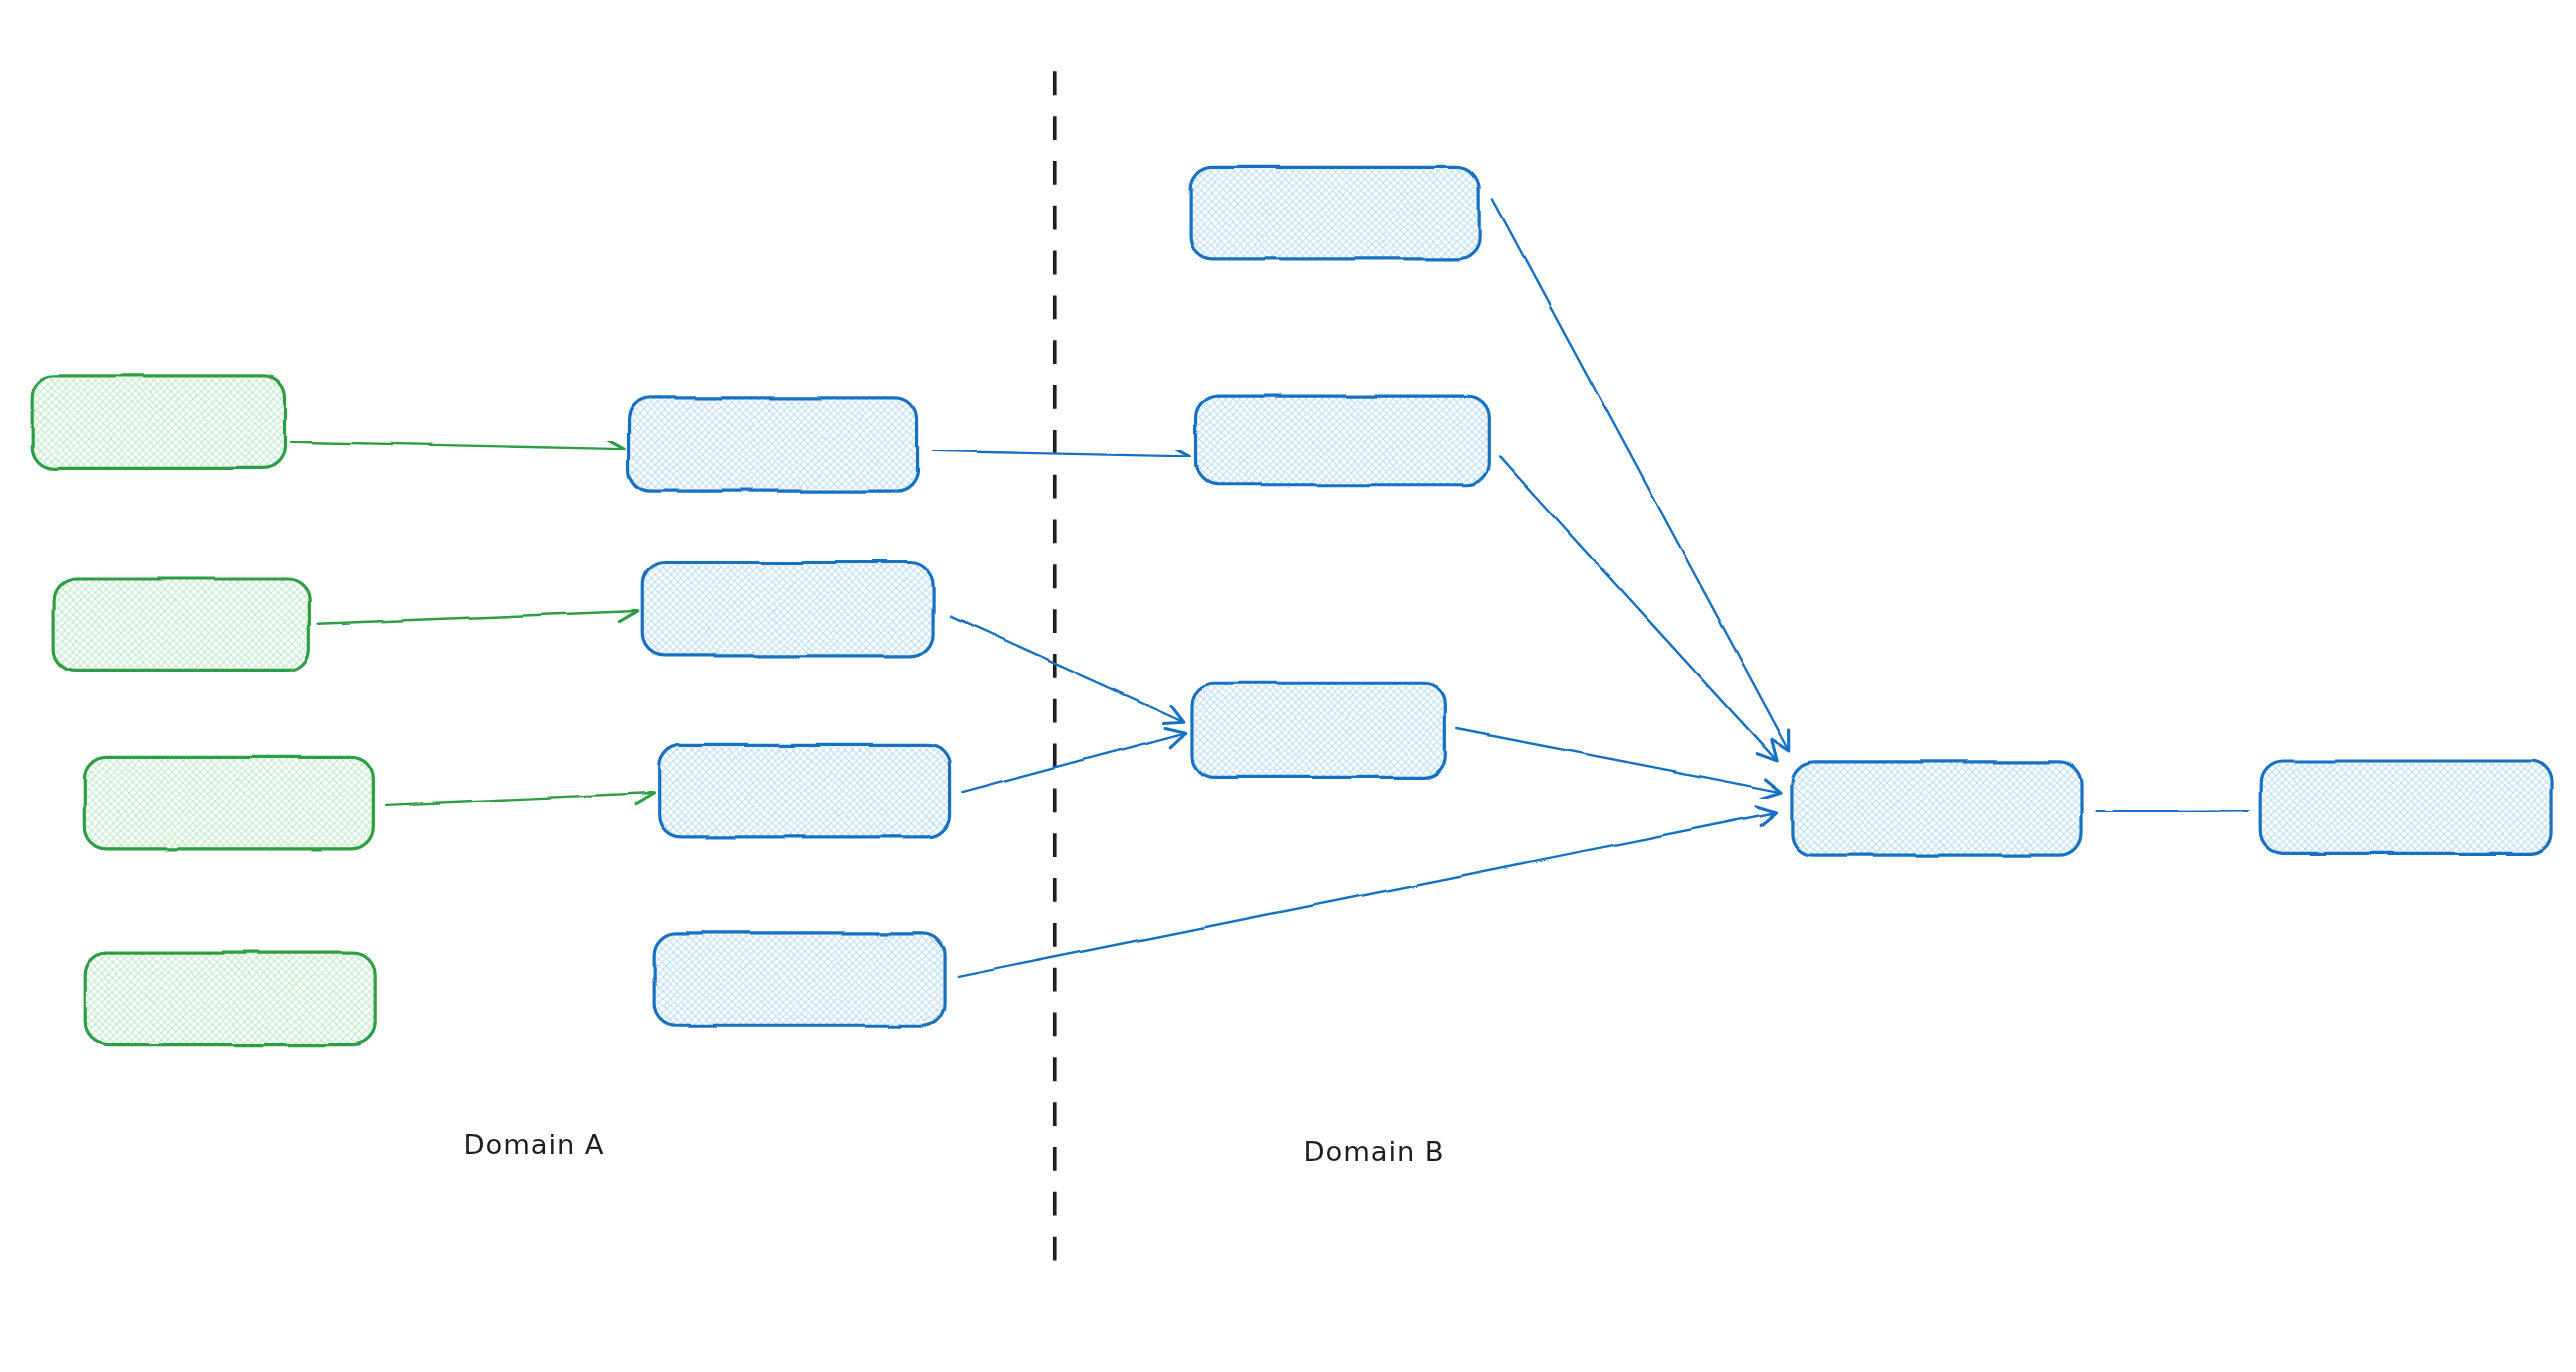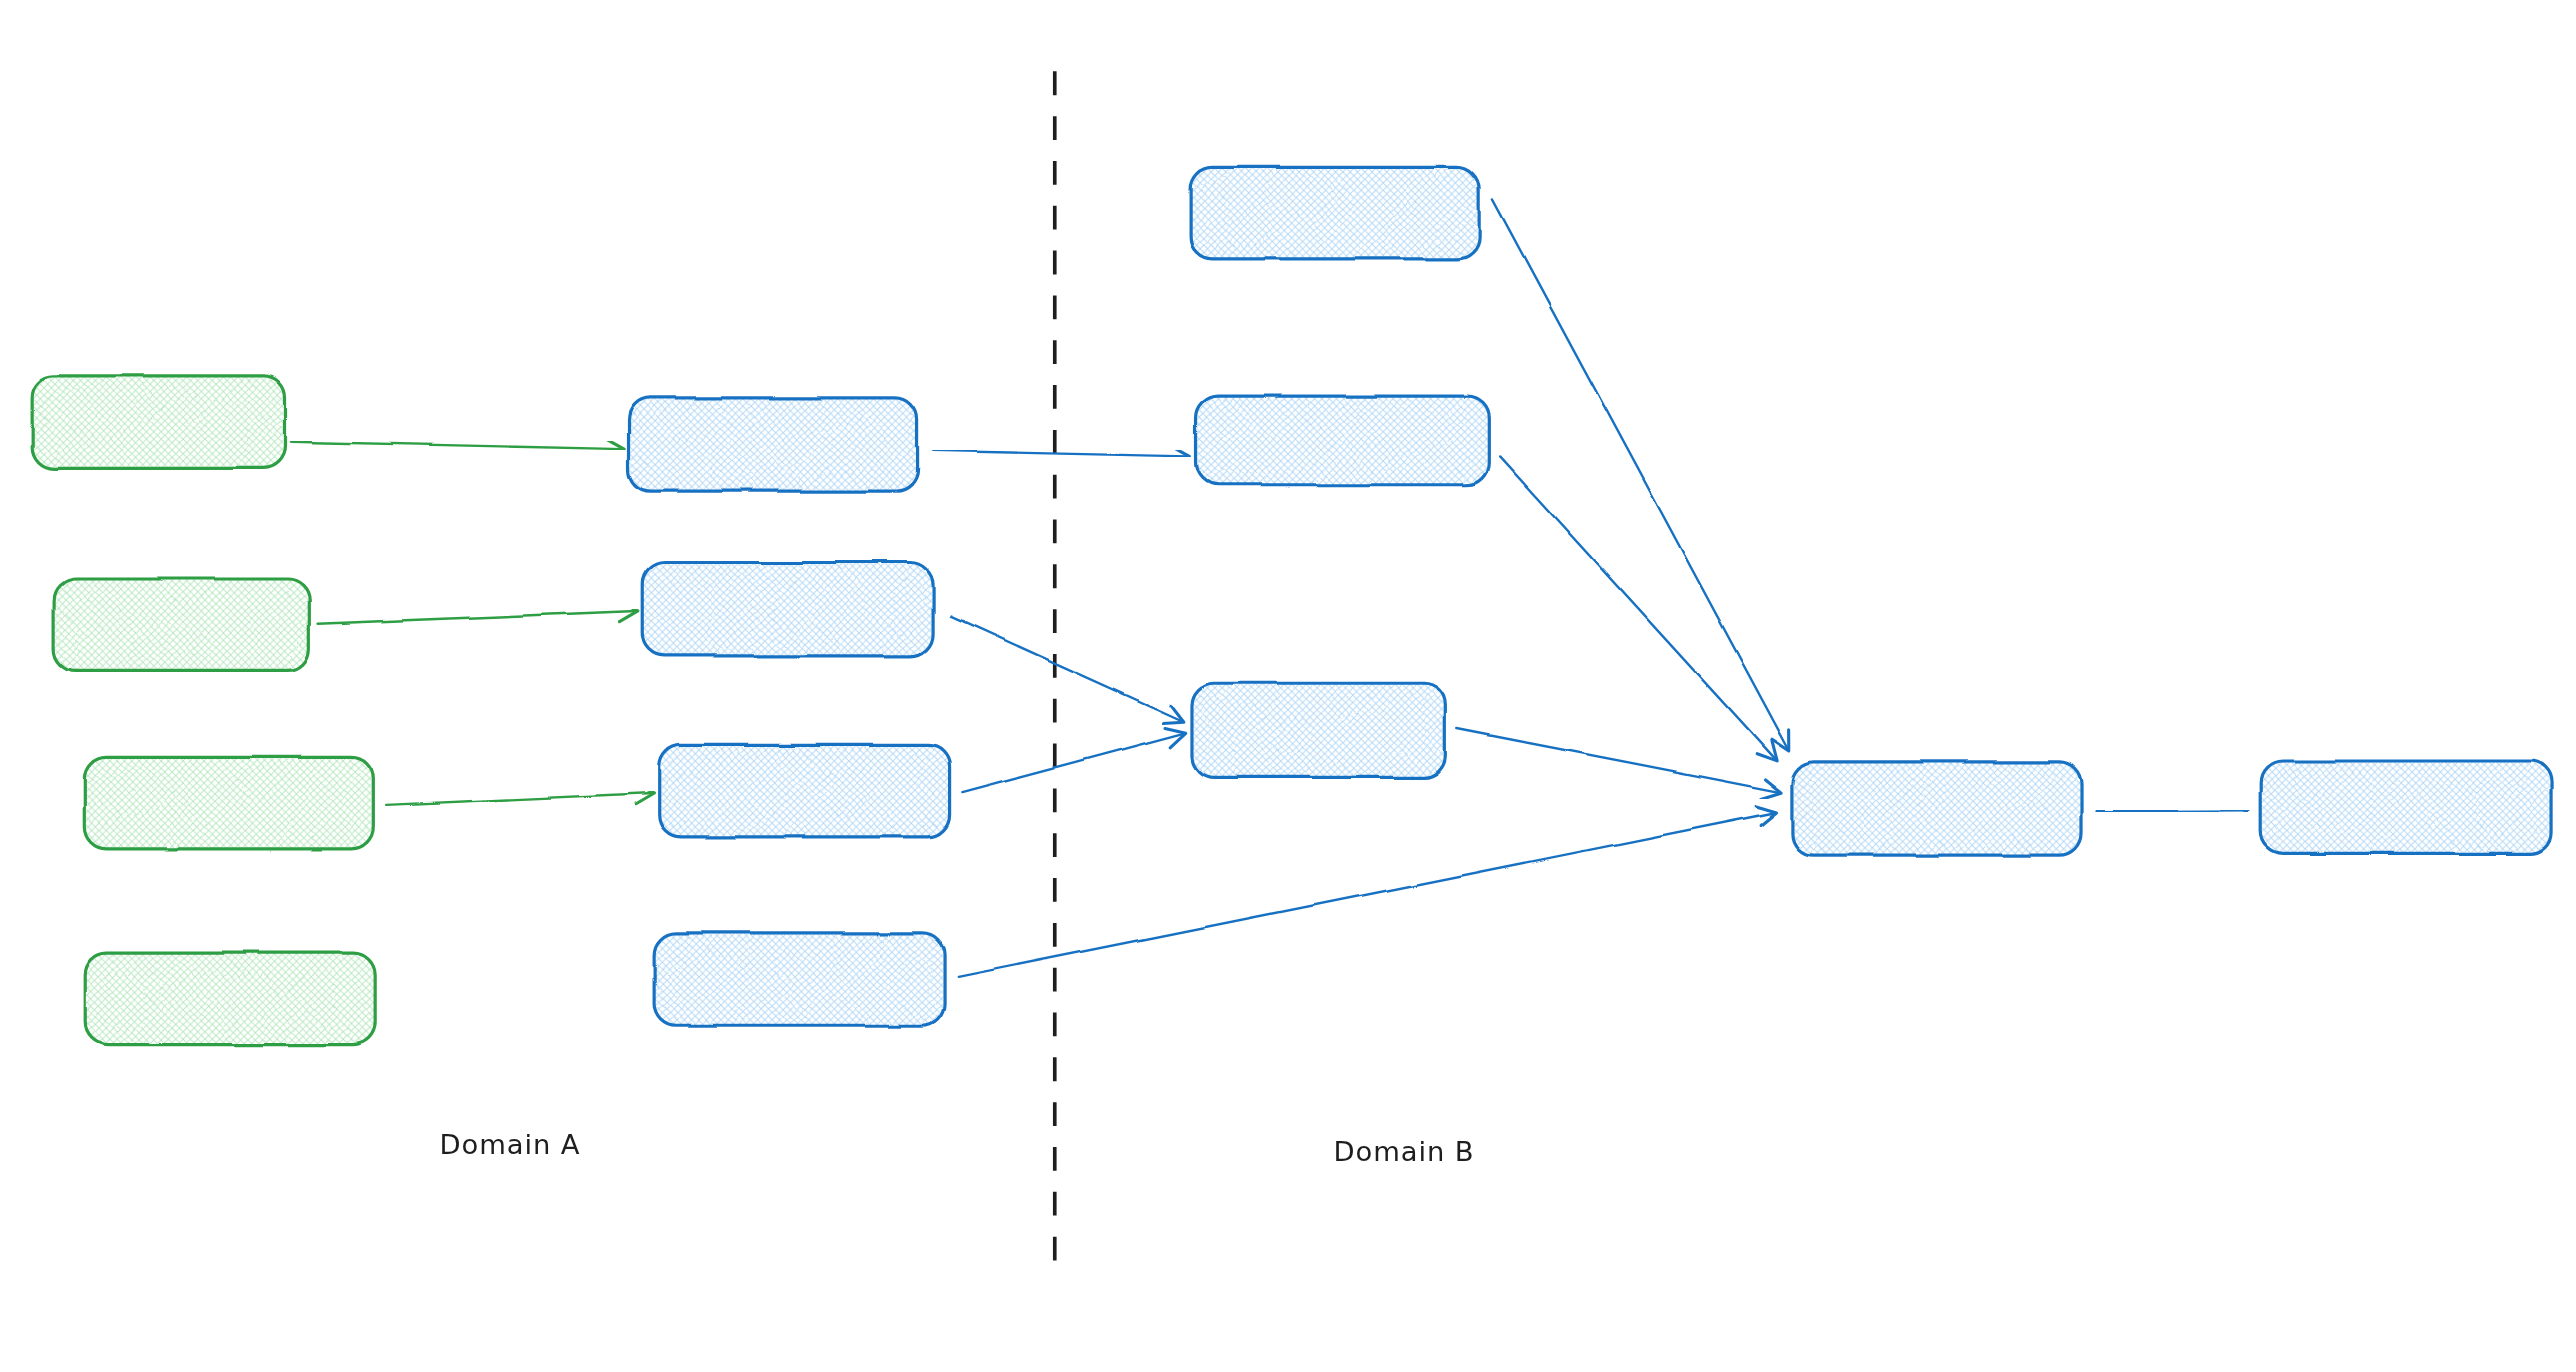--- a/index.html
+++ b/index.html
@@ -69,15 +69,15 @@
     <path d="M1020 493 L1300 499" fill="none" stroke="#1971c2" stroke-width="2.6" stroke-linecap="round" marker-end="url(#arrow-blue)" filter="url(#rough)"></path>
     <path d="M1039 673 L1293 788" fill="none" stroke="#1971c2" stroke-width="2.6" stroke-linecap="round" marker-end="url(#arrow-blue)" filter="url(#rough)"></path>
     <path d="M1052 866 L1295 801" fill="none" stroke="#1971c2" stroke-width="2.6" stroke-linecap="round" marker-end="url(#arrow-blue)" filter="url(#rough)"></path>
     <path d="M1047 1068 L1942 888" fill="none" stroke="#1971c2" stroke-width="2.6" stroke-linecap="round" marker-end="url(#arrow-blue)" filter="url(#rough)"></path>
     <path d="M1632 218 L1956 820" fill="none" stroke="#1971c2" stroke-width="2.6" stroke-linecap="round" marker-end="url(#arrow-blue)" filter="url(#rough)"></path>
     <path d="M1640 499 L1942 831" fill="none" stroke="#1971c2" stroke-width="2.6" stroke-linecap="round" marker-end="url(#arrow-blue)" filter="url(#rough)"></path>
     <path d="M1593 797 L1947 866" fill="none" stroke="#1971c2" stroke-width="2.6" stroke-linecap="round" marker-end="url(#arrow-blue)" filter="url(#rough)"></path>
     <path d="M2292 887 L2458 886" fill="none" stroke="#1971c2" stroke-width="2.6" stroke-linecap="round" marker-end="url(#arrow-blue)" filter="url(#rough)"></path>
   </svg>
 
-<div class="diagram-label" style="left: 510px; top: 1144px; color: rgb(30, 30, 30);">Domain A</div>
-<div class="diagram-label" style="left: 1404px; top: 1151px; color: rgb(30, 30, 30);">Domain B</div>
+<div class="diagram-label" style="left: 534px; top: 1144px; color: rgb(30, 30, 30);">Domain A</div>
+<div class="diagram-label" style="left: 1374px; top: 1151px; color: rgb(30, 30, 30);">Domain B</div>
 
 
 </body></html>

